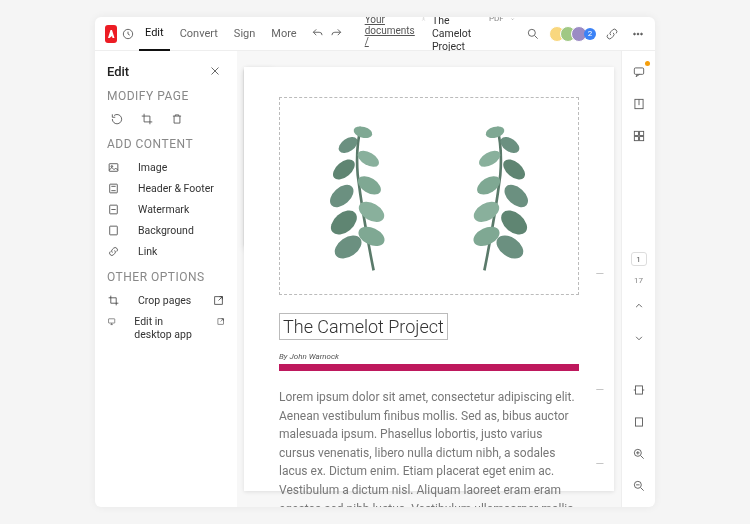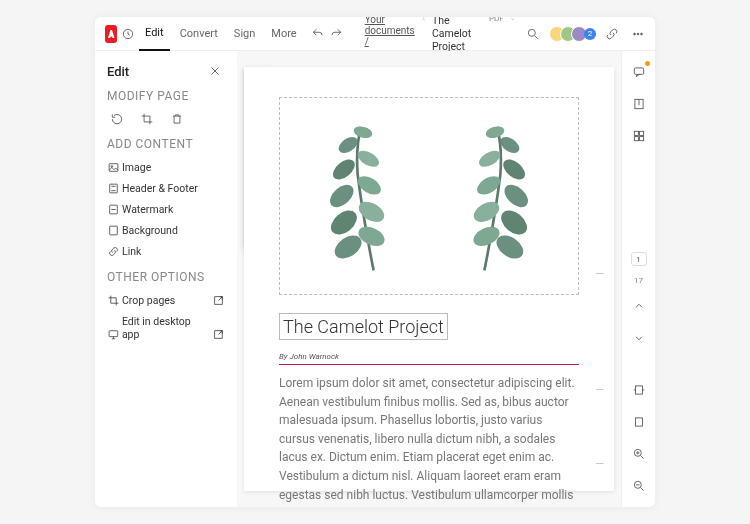--- a/index.html
+++ b/index.html
@@ -26,35 +26,35 @@
 .avatar:nth-child(2){background:#a0c884}
 .avatar:nth-child(3){background:#9b8bc4}
 .badge{background:#3b82f6;color:#fff;font-size:8px;border-radius:7px;padding:0 4px;height:12px;line-height:12px;margin-left:-3px}
 .profile{width:18px;height:18px;border-radius:50%;background:linear-gradient(135deg,#f59e0b,#dc2626)}
 .main{flex:1;display:flex;overflow:hidden}
 .sidebar{width:142px;padding:10px 12px;font-size:11px;color:#333;overflow-y:auto}
 .side-head{display:flex;align-items:center;justify-content:space-between;margin-bottom:8px}
 .side-head h3{font-size:13px;font-weight:500;color:#222}
 .section-label{font-size:12px;color:#888;letter-spacing:.5px;margin:8px 0 6px;text-transform:uppercase}
 .icon-row{display:flex;gap:10px;margin-bottom:4px}
-.side-item{display:flex;align-items:flex-end;gap:2px;padding:4px 0;cursor:pointer;font-size:10.5px;color:#333}
+.side-item{display:flex;align-items:flex-start;gap:18px;padding:4px 0;cursor:pointer;font-size:10.5px;color:#333}
 .side-item svg{width:13px;height:13px;stroke:#333;fill:none;stroke-width:1.4}
 .popout{width:9px;height:9px;margin-left:auto}
 .canvas-wrap{flex:1;background:#f7f7f7;display:flex;justify-content:center;padding:16px 20px;overflow:hidden;position:relative}
 .toolbar{position:absolute;left:6px;top:16px;background:#fff;border:1px solid #e3e3e3;border-radius:5px;box-shadow:0 2px 6px rgba(0,0,0,.08);display:flex;flex-direction:column;padding:4px;gap:3px}
 .tool{width:22px;height:22px;display:flex;align-items:center;justify-content:center;border-radius:3px;cursor:pointer}
 .tool.active{background:#1473e6}
 .tool svg{width:13px;height:13px;stroke:#444;fill:none;stroke-width:1.5}
 .tool.active svg{stroke:#fff;fill:#fff}
 .page{width:370px;background:#fff;box-shadow:0 1px 4px rgba(0,0,0,.1);padding:30px 35px 20px;position:relative}
 .img-frame{border:1px dashed #bbb;padding:8px;margin:0 auto 18px;width:300px}
 .img-inner{height:180px;background:#fff;display:flex;align-items:center;justify-content:center;gap:22px}
 .leaf-svg{width:110px;height:170px}
 .doc-h1{font-size:18px;font-weight:300;color:#333;padding:2px 3px;border:1px solid #bbb;display:inline-block;margin-bottom:12px}
-.byline{font-size:8px;font-style:italic;color:#555;border-bottom:1px solid #be185d;padding-bottom:3px;margin-bottom:9px}
+.byline{font-size:8px;font-style:italic;color:#555;border-bottom:7px solid #be185d;padding-bottom:3px;margin-bottom:17px}
 .body-text{font-size:12px;line-height:1.55;color:#777}
 .handle{position:absolute;right:10px;color:#bbb;font-size:11px;cursor:move}
 .rightbar{width:34px;border-left:1px solid #eee;display:flex;flex-direction:column;align-items:center;padding:10px 0;gap:10px}
 .rightbar .icon-btn{width:22px;height:22px}
 .right-gap{flex:1}
 .page-ind{border:1px solid #ddd;border-radius:3px;width:16px;height:14px;font-size:8px;display:flex;align-items:center;justify-content:center;color:#555}
 .pg-total{font-size:8px;color:#888}
 .dot-badge{position:relative}
 .dot-badge::after{content:"";position:absolute;top:0;right:0;width:5px;height:5px;background:#f59e0b;border-radius:50%}
 </style>

